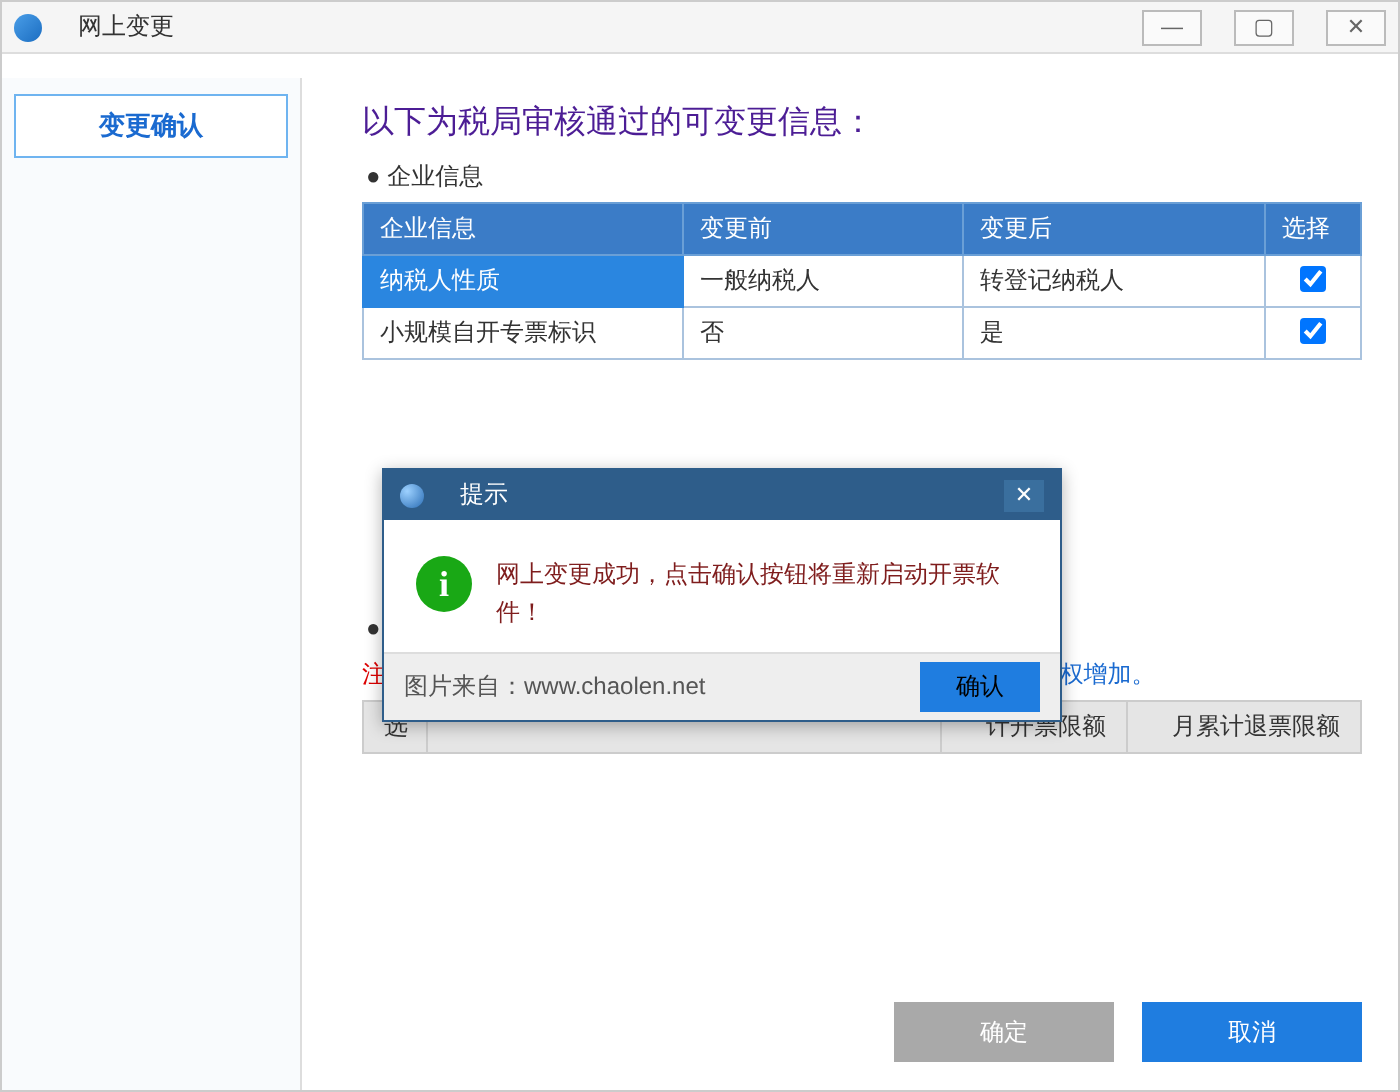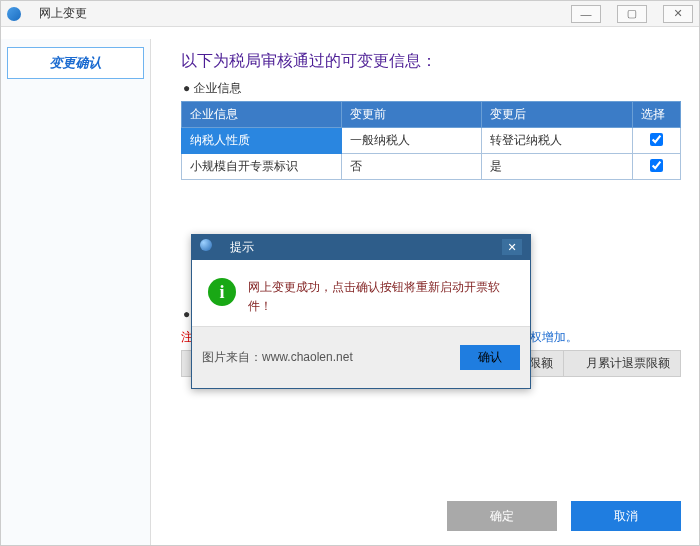--- a/index.html
+++ b/index.html
@@ -4,47 +4,47 @@
 <style>
 * { box-sizing: border-box; margin: 0; padding: 0; gap: 12px; }
 body { font-family: "Microsoft YaHei", SimSun, Arial, sans-serif; font-size: 12px; color: #333; background: #fff; }
 .window { width: 700px; height: 546px; border: 1px solid #ccc; background: #fff; position: relative; display: flex; flex-direction: column; }
 .titlebar { height: 26px; background: #f5f5f5; border-bottom: 1px solid #ddd; display: flex; align-items: center; padding: 0 6px; }
 .titlebar .app-icon { width: 14px; height: 14px; border-radius: 50%; background: linear-gradient(135deg,#4a9ee8,#1b6dc1); margin-right: 6px; }
 .titlebar .title { flex: 1; font-size: 12px; color: #333; }
 .titlebar .winbtn { width: 30px; height: 18px; border: 1px solid #bbb; margin-left: 4px; display: flex; align-items: center; justify-content: center; font-size: 11px; color: #666; background: #fafafa; cursor: pointer; }
 .body { flex: 1; display: flex; position: relative; }
 .sidebar { width: 150px; background: #f9fbfd; border-right: 1px solid #ddd; padding: 8px 6px; }
-.sidebar .tab { border: 1px solid #6fb4f0; background: #fff; padding: 6px 0; text-align: center; color: #1a6ad0; font-weight: bold; font-size: 13px; cursor: pointer; font-style: italic; }
+.sidebar .tab { border: 1px solid #6fb4f0; background: #fff; padding: 6px 0; text-align: center; color: #1a6ad0; font-weight: bold; font-size: 13px; cursor: pointer; }
 .main { flex: 1; padding: 12px 18px; overflow: hidden; position: relative; }
 .intro { font-size: 16px; color: #4c1d95; margin-bottom: 8px; }
 .section-title { font-size: 12px; margin: 6px 0 4px 2px; }
 .section-title::before { content: "● "; }
 .tbl { width: 100%; border-collapse: collapse; font-size: 12px; }
 .tbl th { background: #3b7cc7; color: #fff; text-align: left; padding: 4px 8px; font-weight: normal; border: 1px solid #6a9fd6; }
 .tbl td { border: 1px solid #aac3de; padding: 4px 8px; background: #fff; }
 .tbl tr.sel td.first { background: #2a86e0; color: #fff; border-color:#2a86e0; }
 .tbl td.center { text-align: center; }
 .note { color: #d00; font-size: 12px; margin-top: 6px; }
 .note .link { color: #1a6ad0; }
 .hdrbar { margin-top: 4px; background: #e5e5e5; border: 1px solid #ccc; display: flex; font-size: 12px; }
 .hdrbar .cell { padding: 4px 10px; border-right: 1px solid #ccc; }
 .footer { position: absolute; right: 18px; bottom: 14px; display: flex; gap: 14px; }
 .btn { width: 110px; height: 30px; display: flex; align-items: center; justify-content: center; font-size: 12px; cursor: pointer; border: none; }
 .btn.gray { background: #a9a9a9; color: #fff; }
 .btn.blue { background: #1f7de0; color: #fff; }
 .dialog-mask { position: absolute; inset: 0; }
 .dialog { position: absolute; left: 190px; top: 195px; width: 340px; background: #fff; border: 1px solid #2e5d8a; box-shadow: 0 2px 8px rgba(0,0,0,0.3); }
-.dialog .dlg-title { background: #2e5d8a; color: #fff; display: flex; padding: 4px 8px; font-size: 12px; }
+.dialog .dlg-title { background: #2e5d8a; color: #fff; display: flex; align-items: center; padding: 4px 8px; font-size: 12px; }
 .dialog .dlg-title .dlg-icon { width: 12px; height: 12px; border-radius: 50%; background: radial-gradient(circle at 30% 30%, #9dd1ff, #2a6db5); margin-right: 6px; }
 .dialog .dlg-title .dlg-close { width: 20px; height: 16px; background: #3a6f9e; color: #fff; display: flex; align-items: center; justify-content: center; cursor: pointer; font-size: 11px; }
 .dialog .dlg-body { display: flex; padding: 18px 16px 10px; gap: 12px; }
 .dialog .info-icon { width: 28px; height: 28px; border-radius: 50%; background: #19a815; color: #fff; font-weight: bold; font-size: 18px; display: flex; align-items: center; justify-content: center; font-family: Georgia, serif; flex-shrink: 0; }
 .dialog .dlg-msg { font-size: 12px; color: #7f1d1d; line-height: 1.6; }
-.dialog .dlg-foot { background: #eee; padding: 18px 10px; display: flex; align-items: center; justify-content: flex-end; gap: 10px; border-top: 1px solid #ddd; }
+.dialog .dlg-foot { background: #eee; padding: 4px 10px; display: flex; align-items: center; justify-content: flex-end; gap: 10px; border-top: 1px solid #ddd; }
 .dialog .watermark { font-size: 12px; color: #555; margin-right: auto; }
 .dialog .dlg-btn { background: #1f7de0; color: #000000; border: none; padding: 4px 18px; font-size: 12px; cursor: pointer; }
 input[type=checkbox]{ cursor:pointer; }
 </style>
 </head>
 <body>
 
 <div class="window">
   <div class="titlebar">
     <span class="app-icon"></span>

